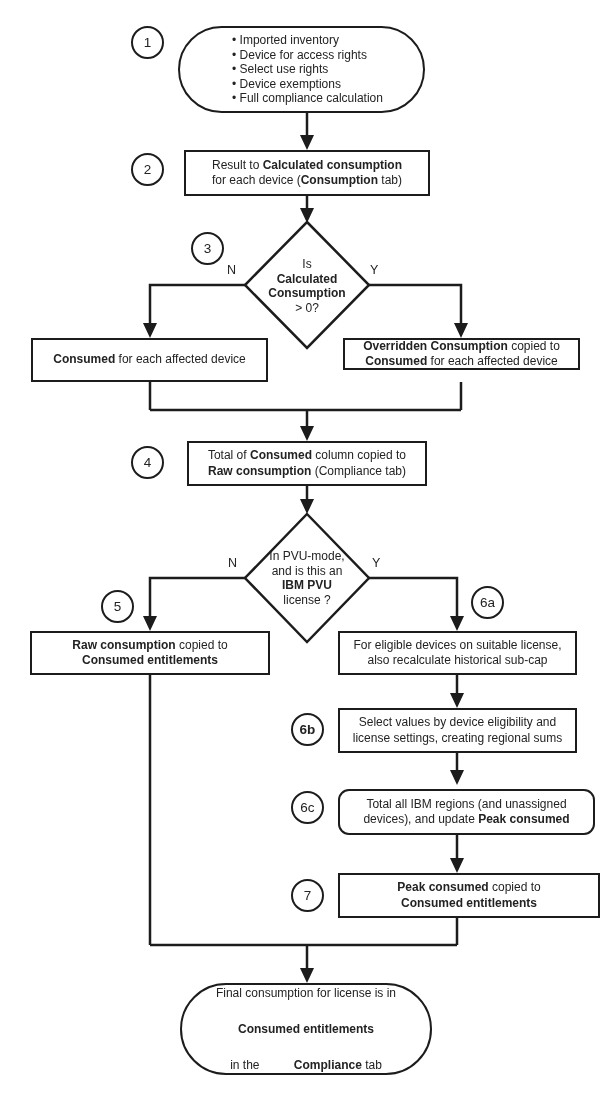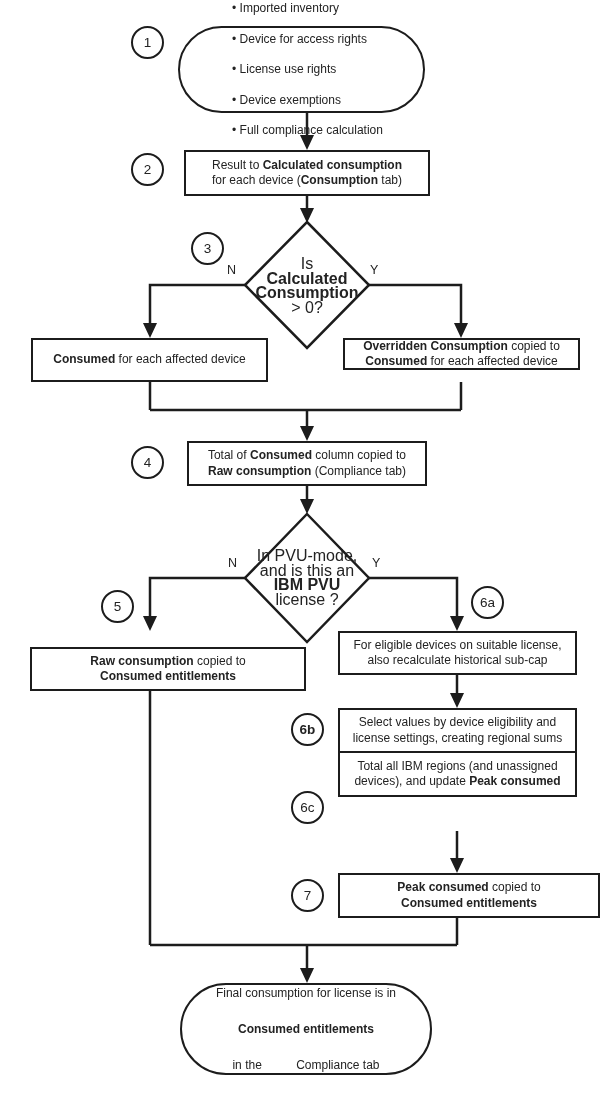--- a/index.html
+++ b/index.html
@@ -23,21 +23,21 @@
   .stadium.end{align-items:center;text-align:center;line-height:16px;justify-content:space-between;}
   .bullet{white-space:nowrap;}
   .bullet::before{content:"• ";}
   .badge{
     position:absolute;box-sizing:border-box;width:33px;height:33px;border:2px solid #1c1c1c;
     border-radius:50%;background:#fff;display:flex;align-items:center;justify-content:center;
     font-size:13.5px;
   }
   .dtext{
     position:absolute;width:124px;text-align:center;
-    font-size:16px;line-height:14.5px;white-space:nowrap;
+    font-size:12px;line-height:14.5px;white-space:nowrap;
   }
   .blabel{position:absolute;font-size:12.5px;}
   .line{white-space:nowrap;}
 </style>
 </head>
 <body>
 
 <div class="canvas">
 
   <svg class="wires" viewBox="0 0 613 1111">
@@ -78,24 +78,24 @@
   <div class="badge" style="left:131px;top:26px;">1</div>
   <div class="badge" style="left:131px;top:153px;">2</div>
   <div class="badge" style="left:191px;top:232px;">3</div>
   <div class="badge" style="left:131px;top:446px;">4</div>
   <div class="badge" style="left:101px;top:590px;">5</div>
   <div class="badge" style="left:471px;top:586px;">6a</div>
   <div class="badge" style="left:291px;top:713px;font-weight:bold;">6b</div>
   <div class="badge" style="left:291px;top:791px;">6c</div>
   <div class="badge" style="left:291px;top:879px;">7</div>
 
-  <div class="stadium start" style="left:178px;top:26px;width:247px;height:87px;border-radius:44px;gap:16px;">
+  <div class="stadium start" style="left:178px;top:26px;width:247px;height:87px;border-radius:44px;">
     <div class="bullet">Imported inventory</div>
     <div class="bullet">Device for access rights</div>
-    <div class="bullet">License use rights</div>
+    <div class="bullet">Select use rights</div>
     <div class="bullet">Device exemptions</div>
     <div class="bullet">Full compliance calculation</div>
   </div>
 
   <div class="box" style="left:184px;top:150px;width:246px;height:46px;">
     <div class="line"><span>Result to </span><span style="font-weight: 700;">Calculated consumption</span></div>
     <div class="line"><span>for each device (</span><span style="font-weight: 700;">Consumption</span><span> tab)</span></div>
   </div>
 
   <div class="dtext" style="left:245px;top:257px;">
@@ -122,44 +122,44 @@
 
   <div class="dtext" style="left:245px;top:549px;">
     <div class="line"><span>In PVU-mode,</span></div>
     <div class="line"><span>and is this an</span></div>
     <div class="line"><span style="font-weight: 700;">IBM PVU</span></div>
     <div class="line"><span>license ?</span></div>
   </div>
   <div class="blabel" style="left:228px;top:556px;">N</div>
   <div class="blabel" style="left:372px;top:556px;">Y</div>
 
-  <div class="box" style="left:30px;top:631px;width:276px;height:44px;margin-top:16px;">
+  <div class="box" style="left:30px;top:631px;width:240px;height:44px;">
     <div class="line"><span style="font-weight: 700;">Raw consumption</span><span> copied to</span></div>
     <div class="line"><span style="font-weight: 700;">Consumed entitlements</span></div>
   </div>
 
   <div class="box" style="left:338px;top:631px;width:239px;height:44px;">
     <div class="line"><span>For eligible devices on suitable license,</span></div>
     <div class="line"><span>also recalculate historical sub-cap</span></div>
   </div>
 
   <div class="box" style="left:338px;top:708px;width:239px;height:45px;">
     <div class="line"><span>Select values by device eligibility and</span></div>
     <div class="line"><span>license settings, creating regional sums</span></div>
   </div>
 
-  <div class="box" style="left:338px;top:751px;width:239px;height:46px;">
+  <div class="box" style="left:338px;top:789px;width:257px;height:46px;border-radius:11px;">
     <div class="line"><span>Total all IBM regions (and unassigned</span></div>
     <div class="line"><span>devices), and update </span><span style="font-weight: 700;">Peak consumed</span></div>
   </div>
 
   <div class="box" style="left:338px;top:873px;width:262px;height:45px;">
     <div class="line"><span style="font-weight: 700;">Peak consumed</span><span> copied to</span></div>
     <div class="line"><span style="font-weight: 700;">Consumed entitlements</span></div>
   </div>
 
   <div class="stadium end" style="left:180px;top:983px;width:252px;height:92px;border-radius:46px;">
     <div class="line"><span>Final consumption for license is in</span></div>
     <div class="line"><span style="font-weight: 700;">Consumed entitlements</span></div>
-    <div class="line"><span>in the </span><span style="font-weight: 400; margin-left: 31px;">Compliance</span><span> tab</span></div>
+    <div class="line"><span>in the </span><span style="font-weight: 700; margin-left: 31px;">Compliance</span><span> tab</span></div>
   </div>
 
 </div>
 
 </body></html>

